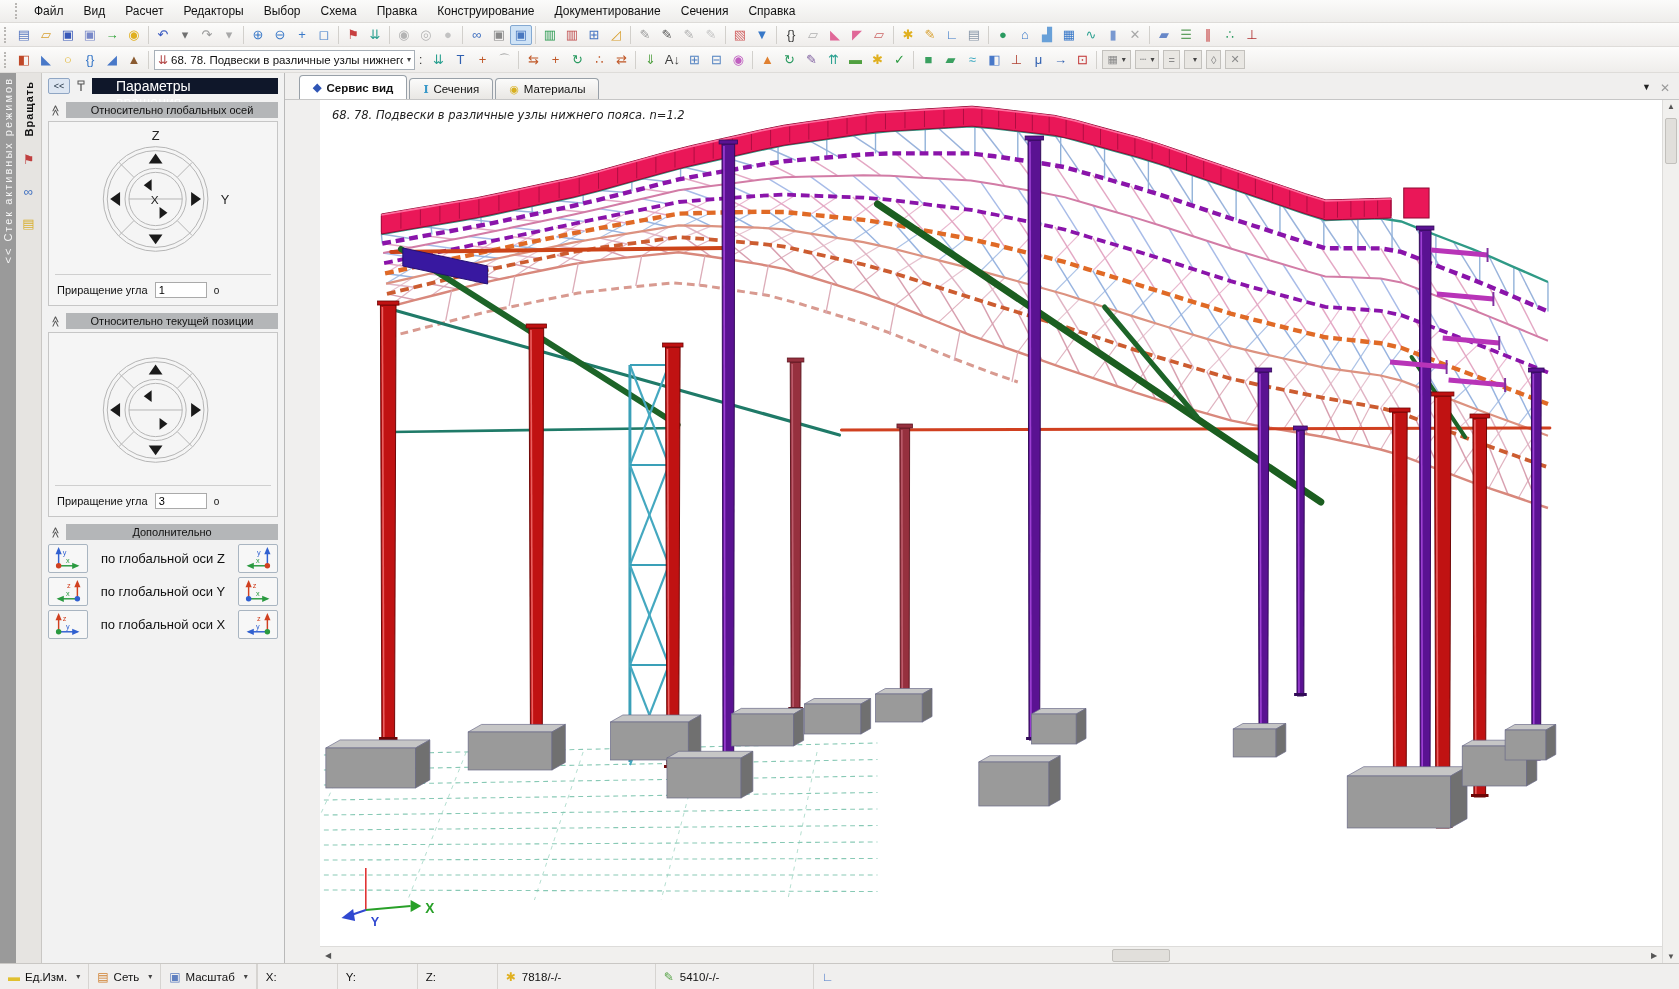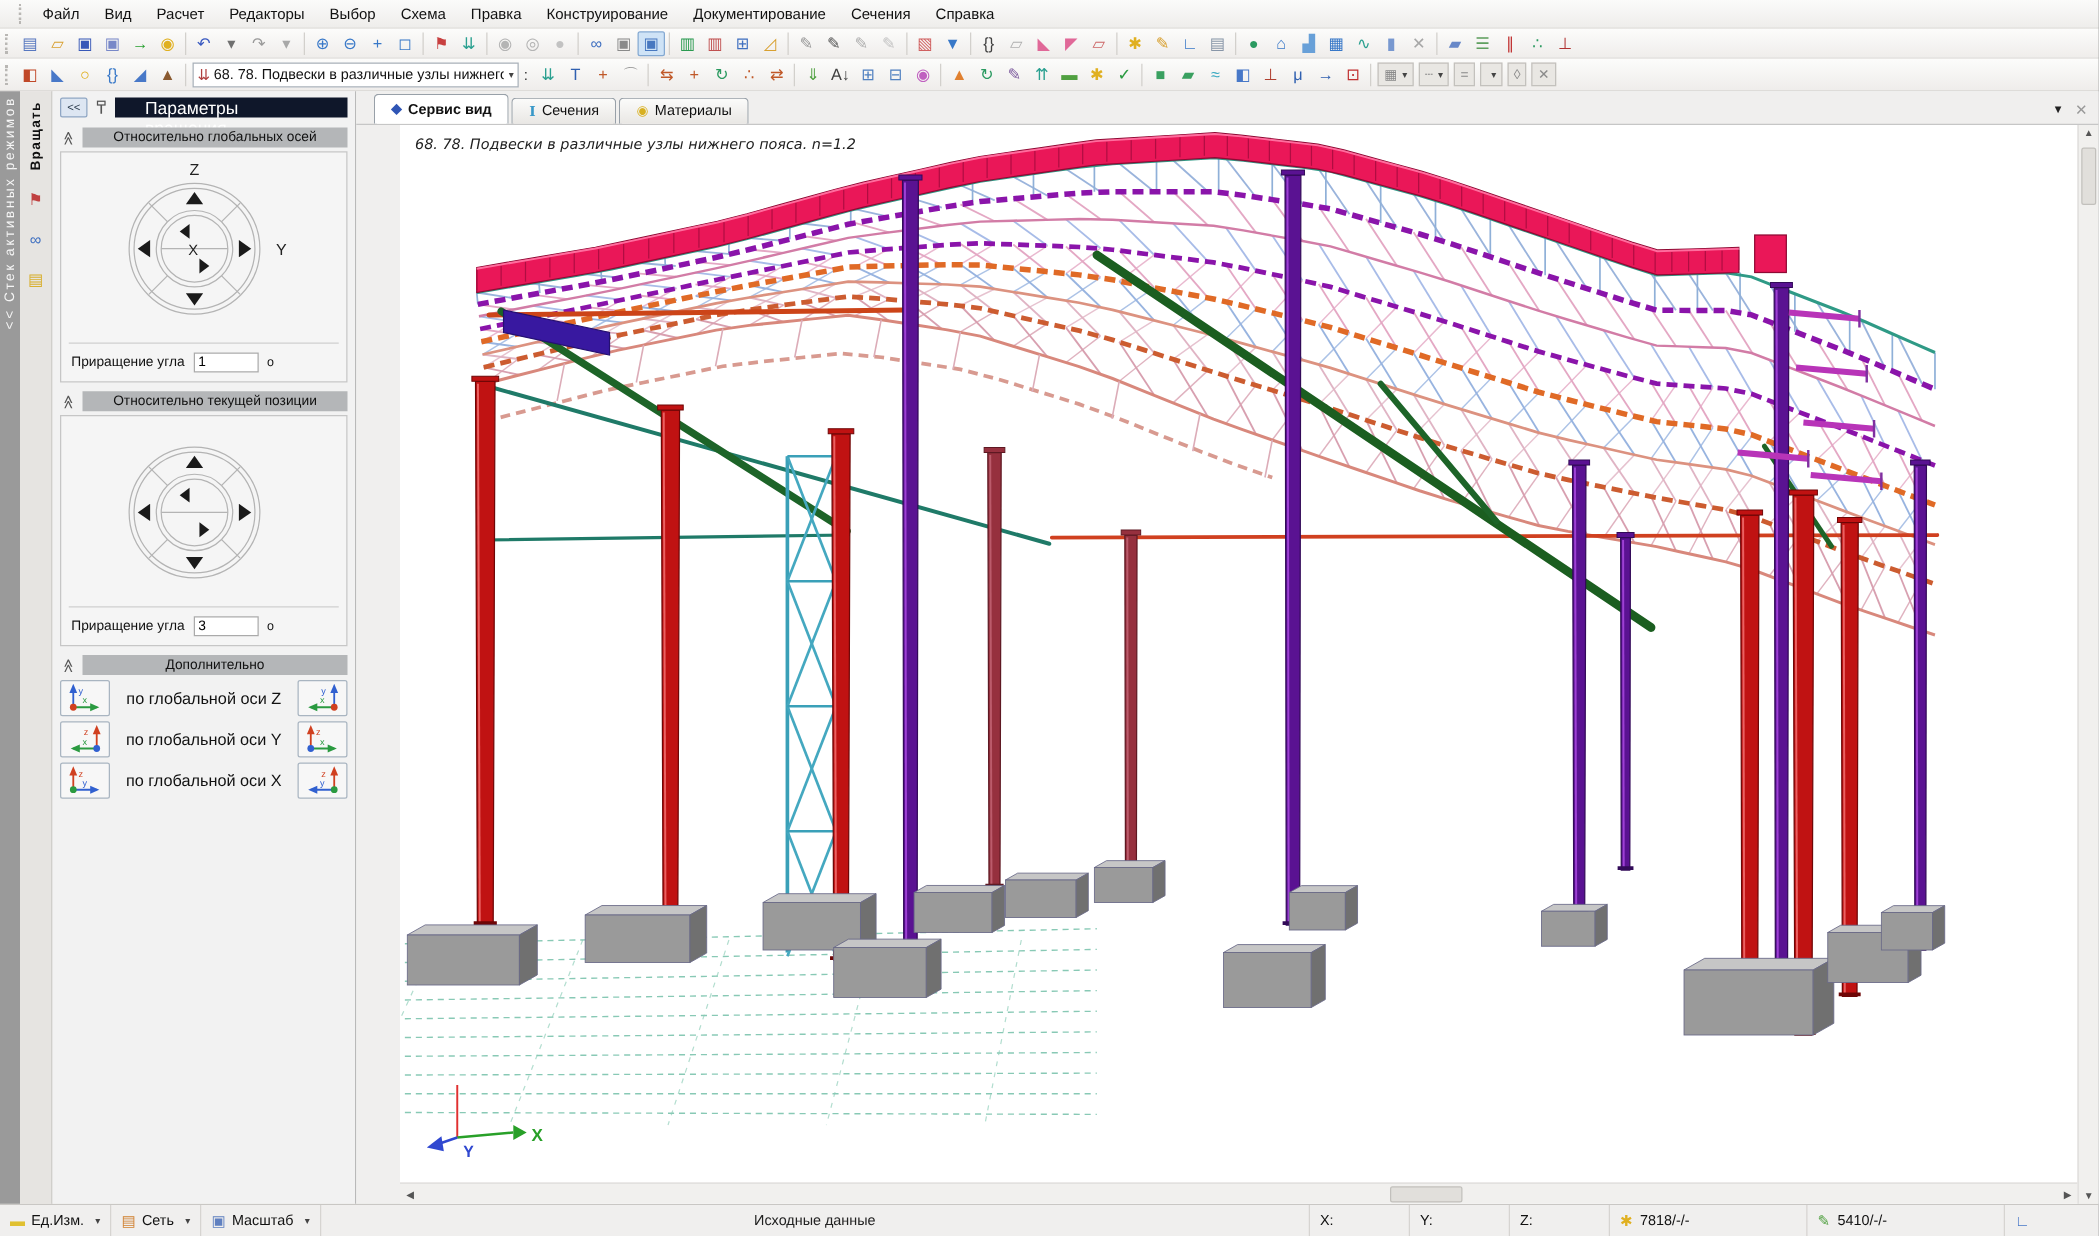--- a/index.html
+++ b/index.html
@@ -1062,21 +1062,20 @@
           <span class="sbi" style="color: rgb(208, 128, 48);">▤</span>
           <span>Сеть</span>
           <span class="dd">▾</span>
         </span>
         <span class="sb-item">
           <span class="sbi" style="color: rgb(96, 128, 192);">▣</span>
           <span>Масштаб</span>
           <span class="dd">▾</span>
         </span>
       </div>
-    <div class="sb-center">Исходные данные</div>
     <div id="sbRight" style="display:flex;align-items:stretch;">
         <span class="sb-cell coord">
           <span>X:</span>
         </span>
         <span class="sb-cell coord">
           <span>Y:</span>
         </span>
         <span class="sb-cell coord">
           <span>Z:</span>
         </span>

